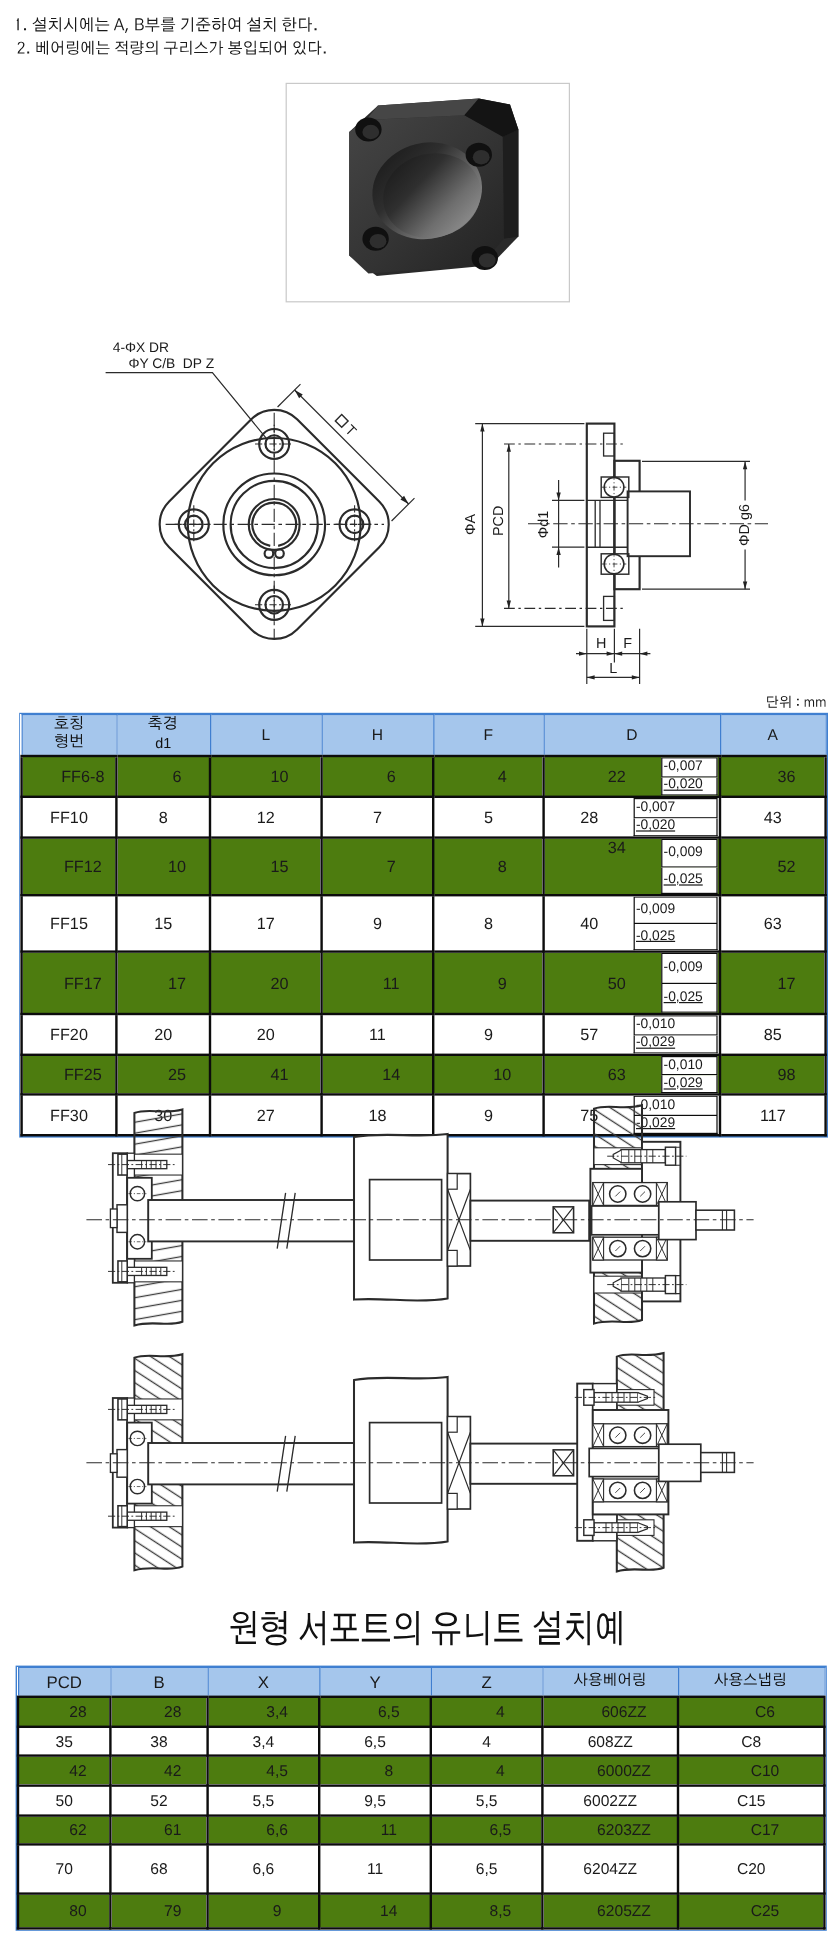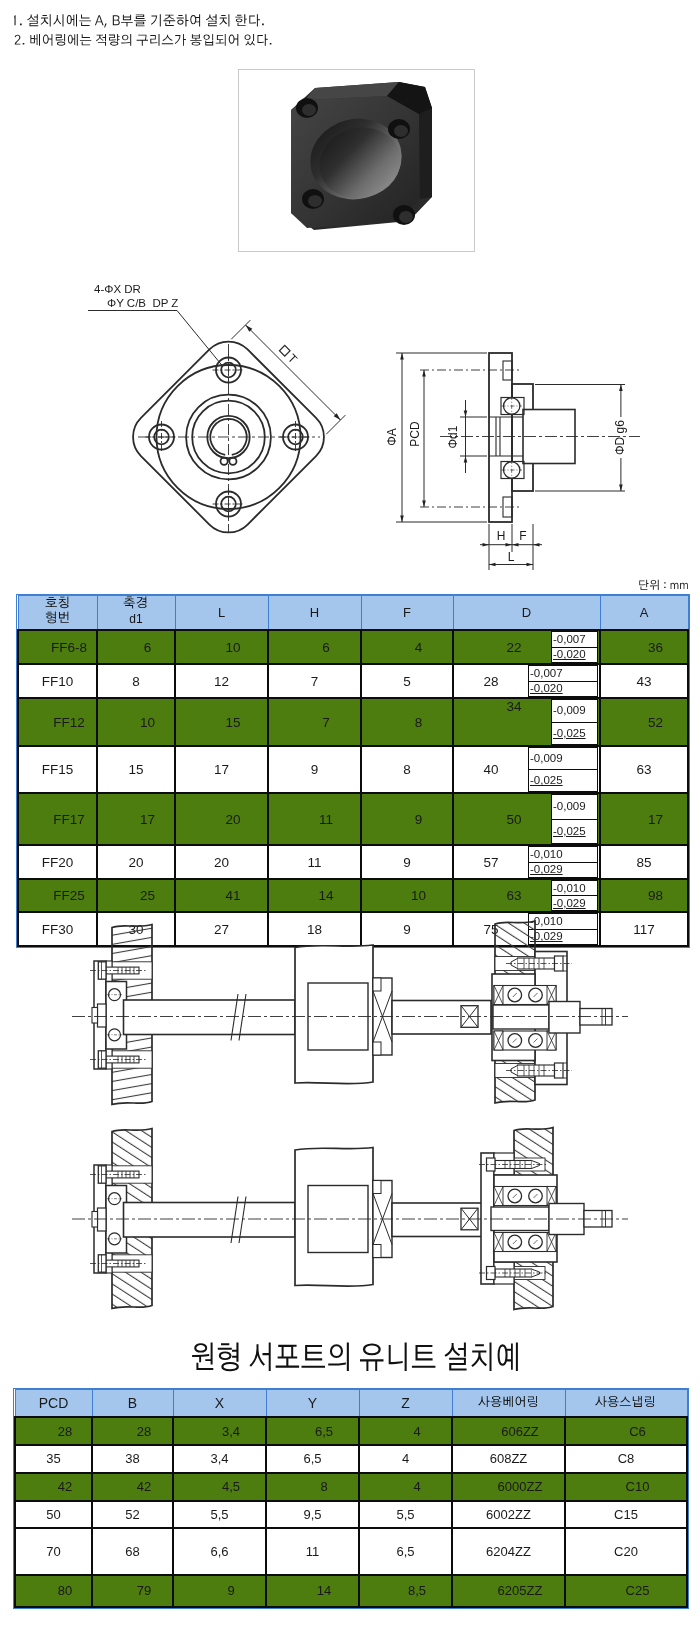--- a/index.html
+++ b/index.html
@@ -574,20 +574,29 @@
       </tr>
 <tr class="w" style="height:24px">
         <td>50</td>
         <td>52</td>
         <td>5,5</td>
         <td>9,5</td>
         <td>5,5</td>
         <td>6002ZZ</td>
         <td>C15</td>
       </tr>
+<tr class="b" style="height:24px">
+        <td>62</td>
+        <td>61</td>
+        <td>6,6</td>
+        <td>11</td>
+        <td>6,5</td>
+        <td>6203ZZ</td>
+        <td>C17</td>
+      </tr>
 <tr class="w" style="height:40px">
         <td>70</td>
         <td>68</td>
         <td>6,6</td>
         <td>11</td>
         <td>6,5</td>
         <td>6204ZZ</td>
         <td>C20</td>
       </tr>
 <tr class="b" style="height:28px">

